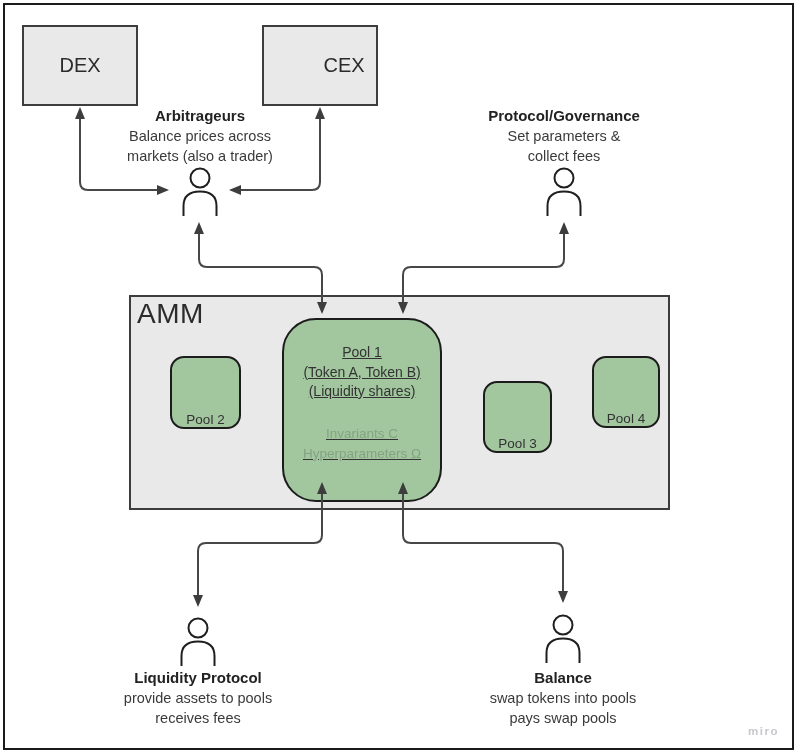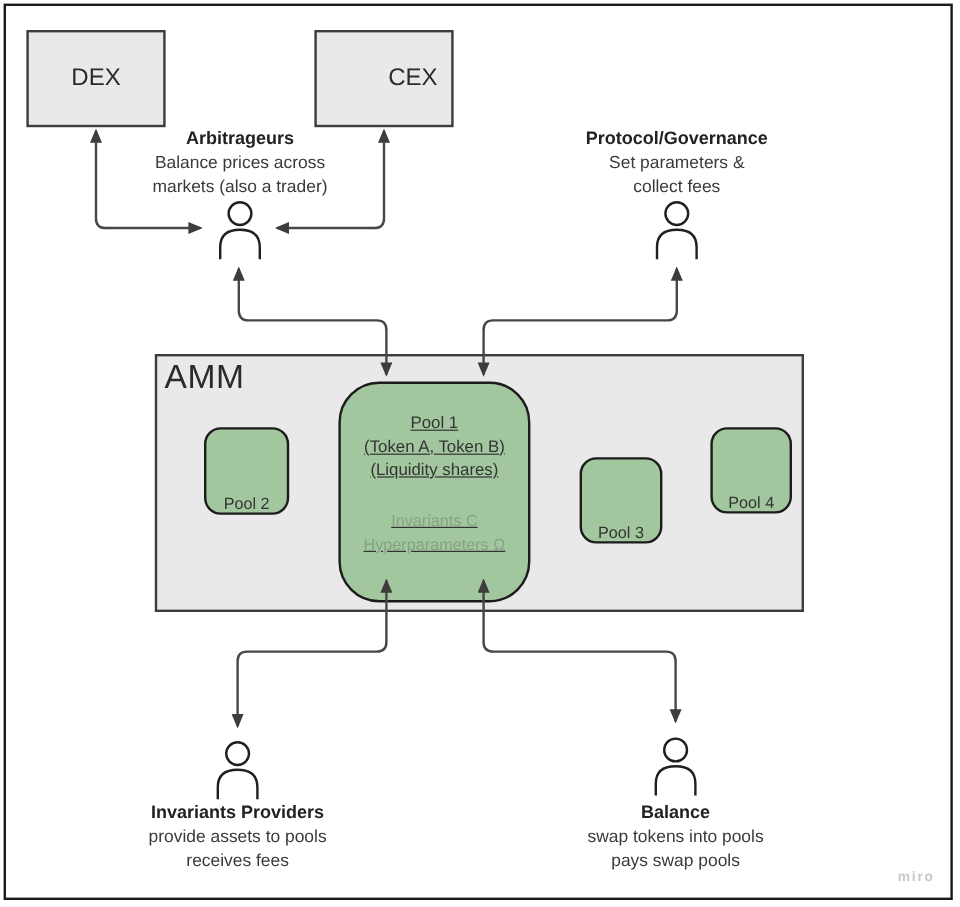--- a/index.html
+++ b/index.html
@@ -94,21 +94,21 @@
     <div class="actor-name">Arbitrageurs</div>
     <div class="actor-desc">Balance prices across</div>
     <div class="actor-desc">markets (also a trader)</div>
   </div>
   <div class="actor-text gov-text">
     <div class="actor-name">Protocol/Governance</div>
     <div class="actor-desc">Set parameters &amp;</div>
     <div class="actor-desc">collect fees</div>
   </div>
   <div class="actor-text lp-text">
-    <div class="actor-name">Invariants Providers</div>
+    <div class="actor-name">Liquidity Protocol</div>
     <div class="actor-desc">provide assets to pools</div>
     <div class="actor-desc">receives fees</div>
   </div>
   <div class="actor-text trader-text">
     <div class="actor-name">Balance</div>
     <div class="actor-desc">swap tokens into pools</div>
     <div class="actor-desc">pays swap pools</div>
   </div>
 
   <div class="amm-box"></div>

